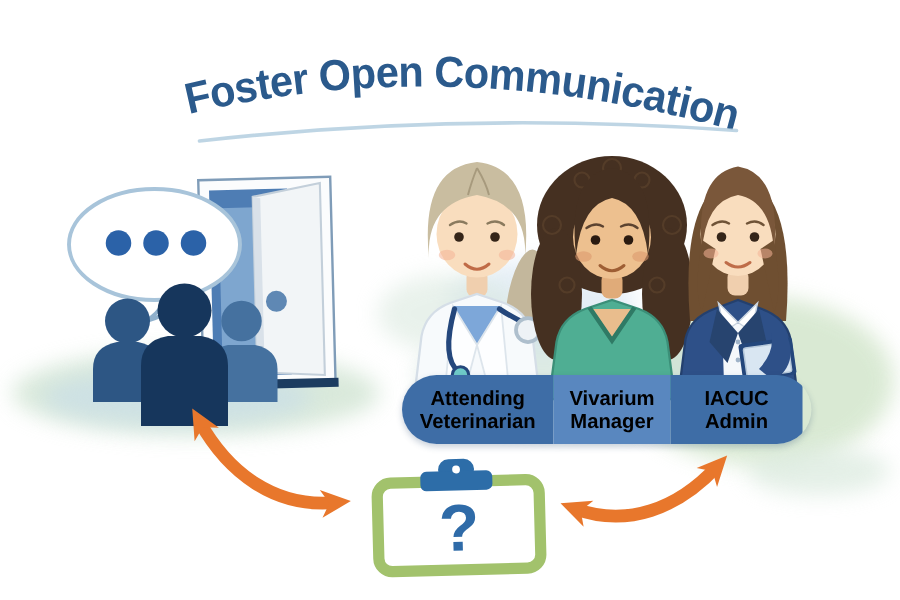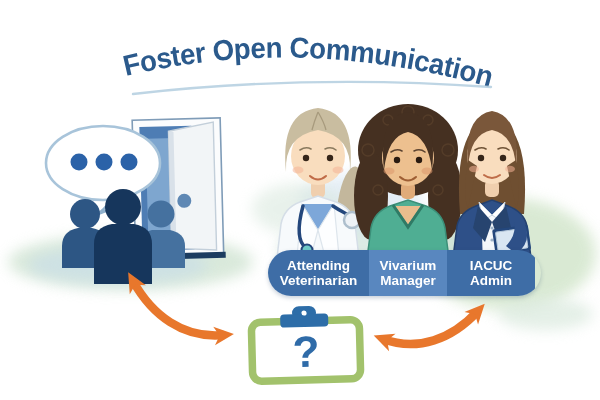--- a/index.html
+++ b/index.html
@@ -21,21 +21,21 @@
   .title-svg{position:absolute;left:0;top:0;z-index:4;}
 
   
   .role-bar{
     position:absolute;left:268px;top:250px;width:273px;height:46px;z-index:3;
     display:flex;border-radius:23px;overflow:hidden;
     box-shadow:0 2px 4px rgba(40,70,110,.25);
   }
   .role-seg{
     display:flex;align-items:center;justify-content:center;text-align:center;
-    color:#ffffff;font-weight:bold;font-size:13.5px;line-height:1.12;
+    color:#000000;font-weight:bold;font-size:13.5px;line-height:1.12;
     padding:2px 4px;box-sizing:border-box;
   }
   .role-seg.s0{width:101px;background:#3e6da6;}
   .role-seg.s1{width:78px;background:#5987bf;}
   .role-seg.s2{width:88px;background:#3e6da6;}
 </style>
 </head>
 <body>
 
 <div class="stage">

